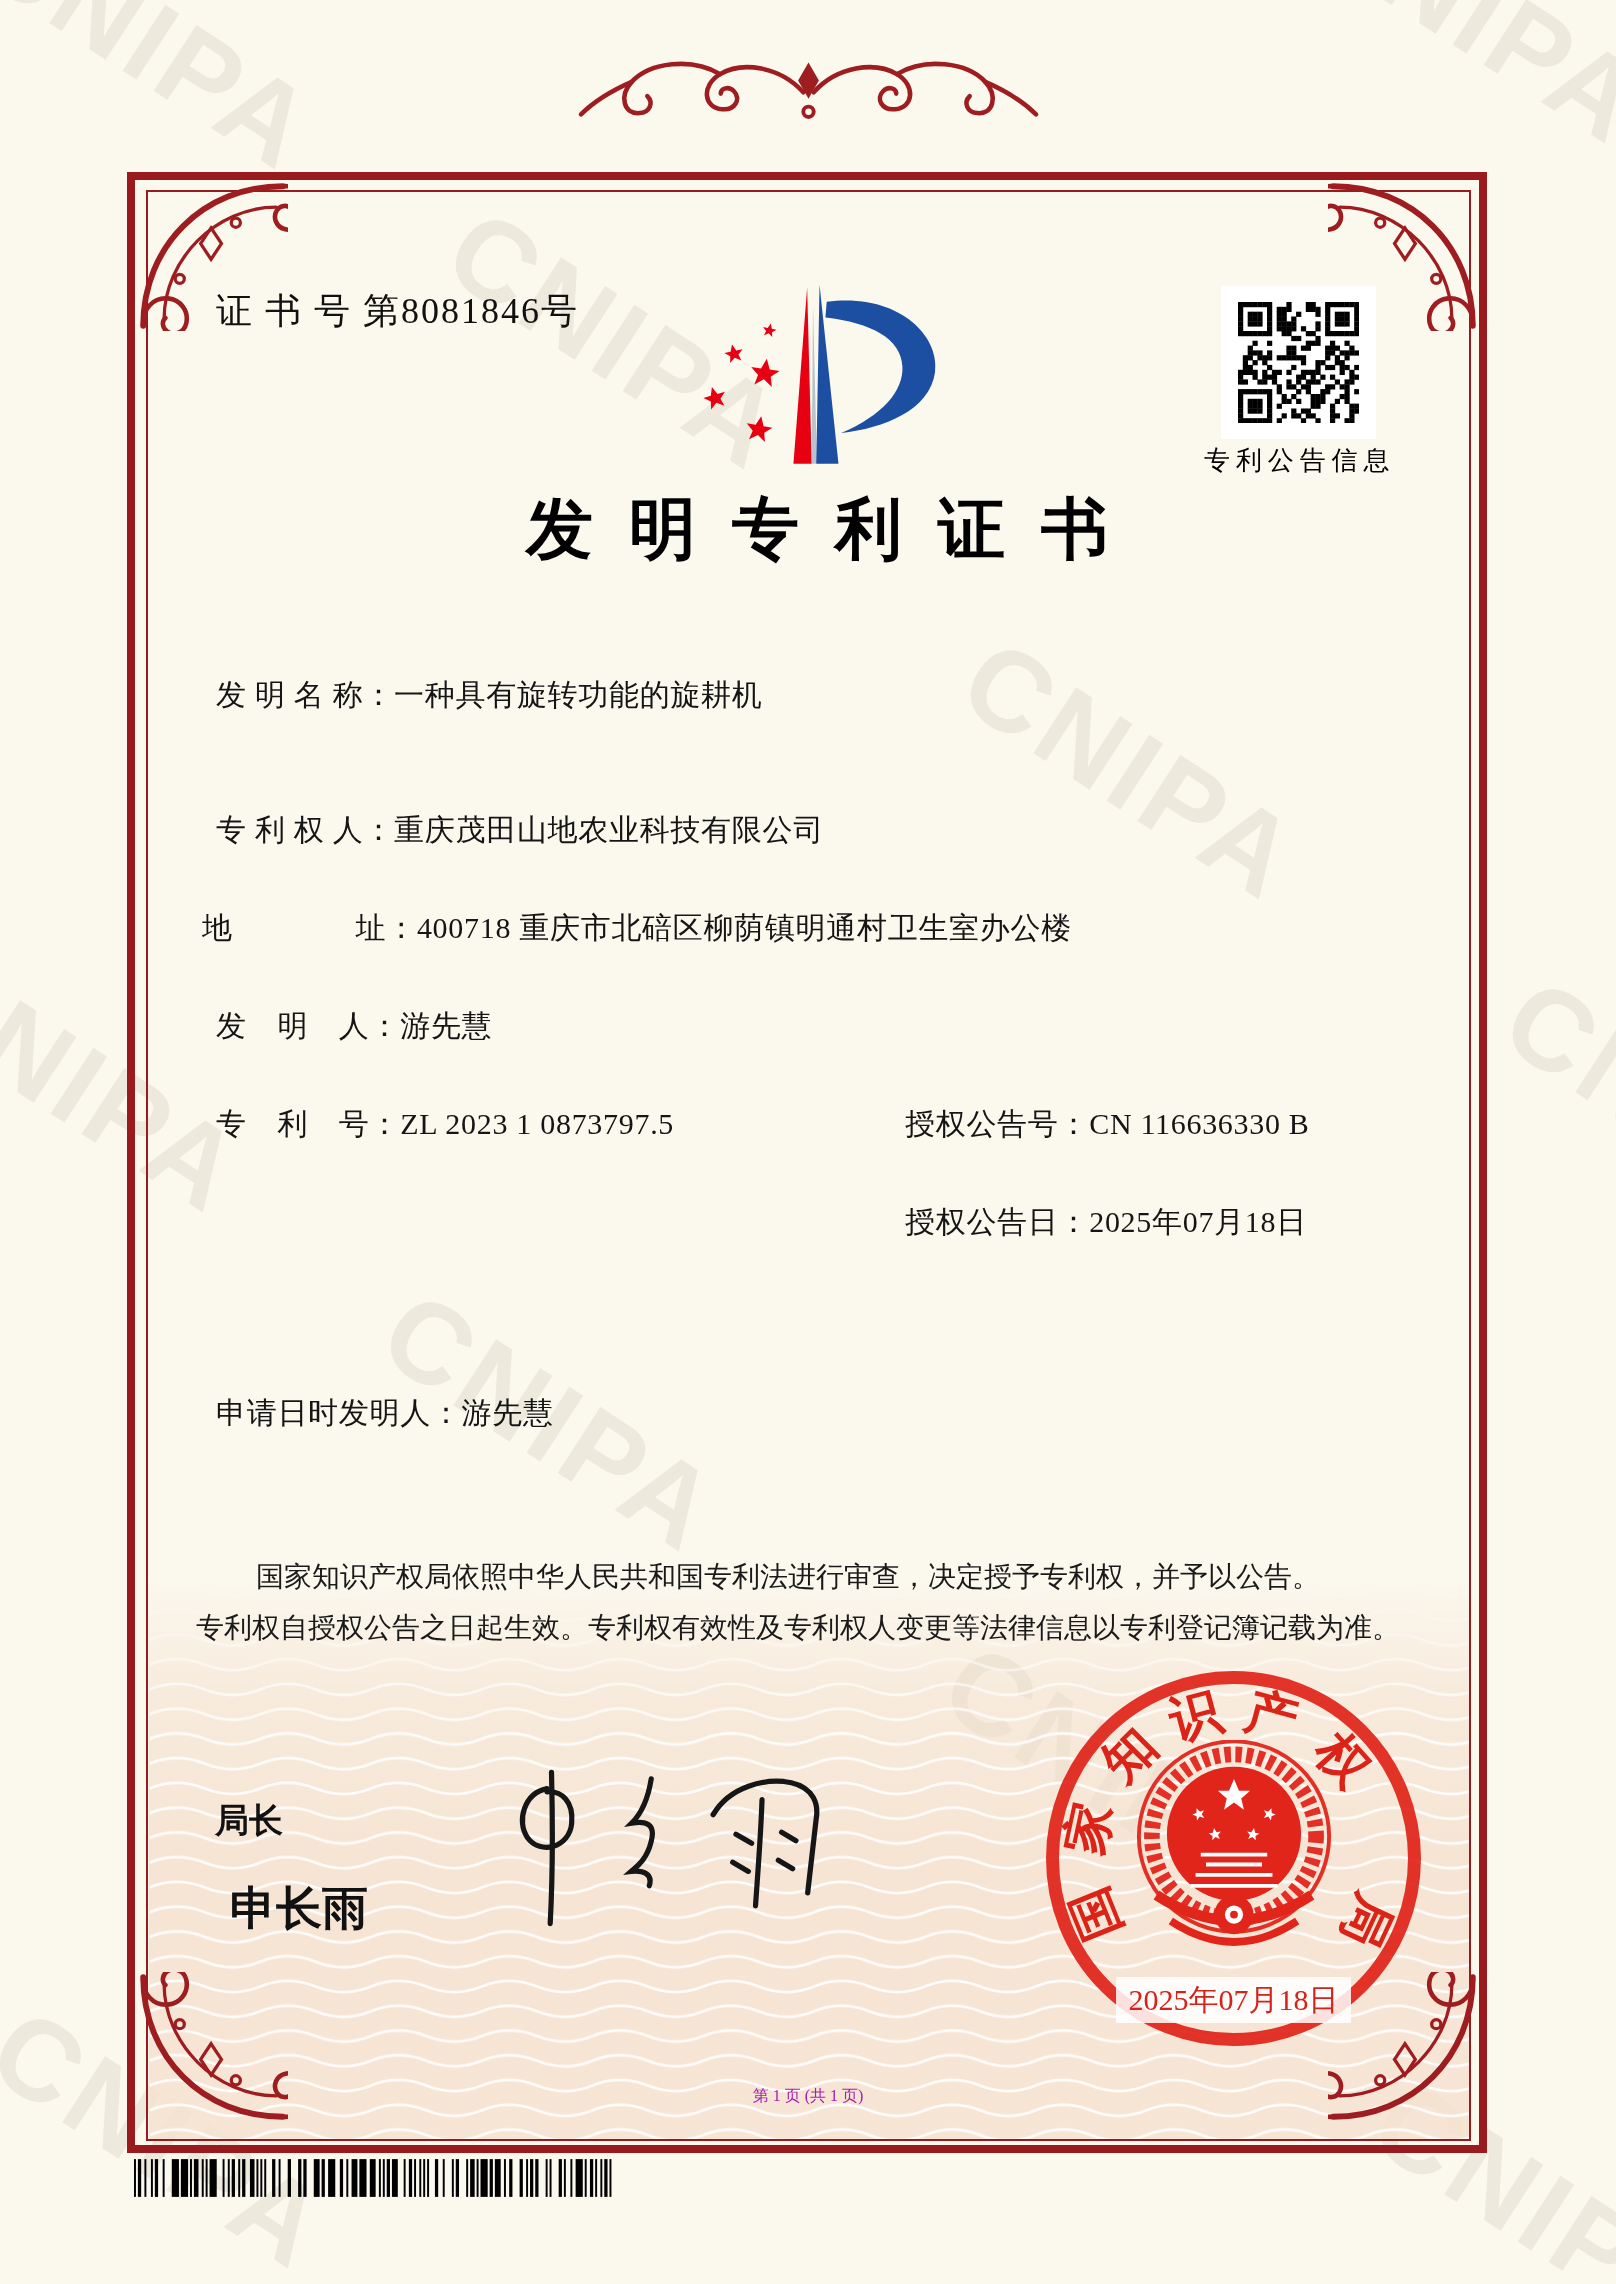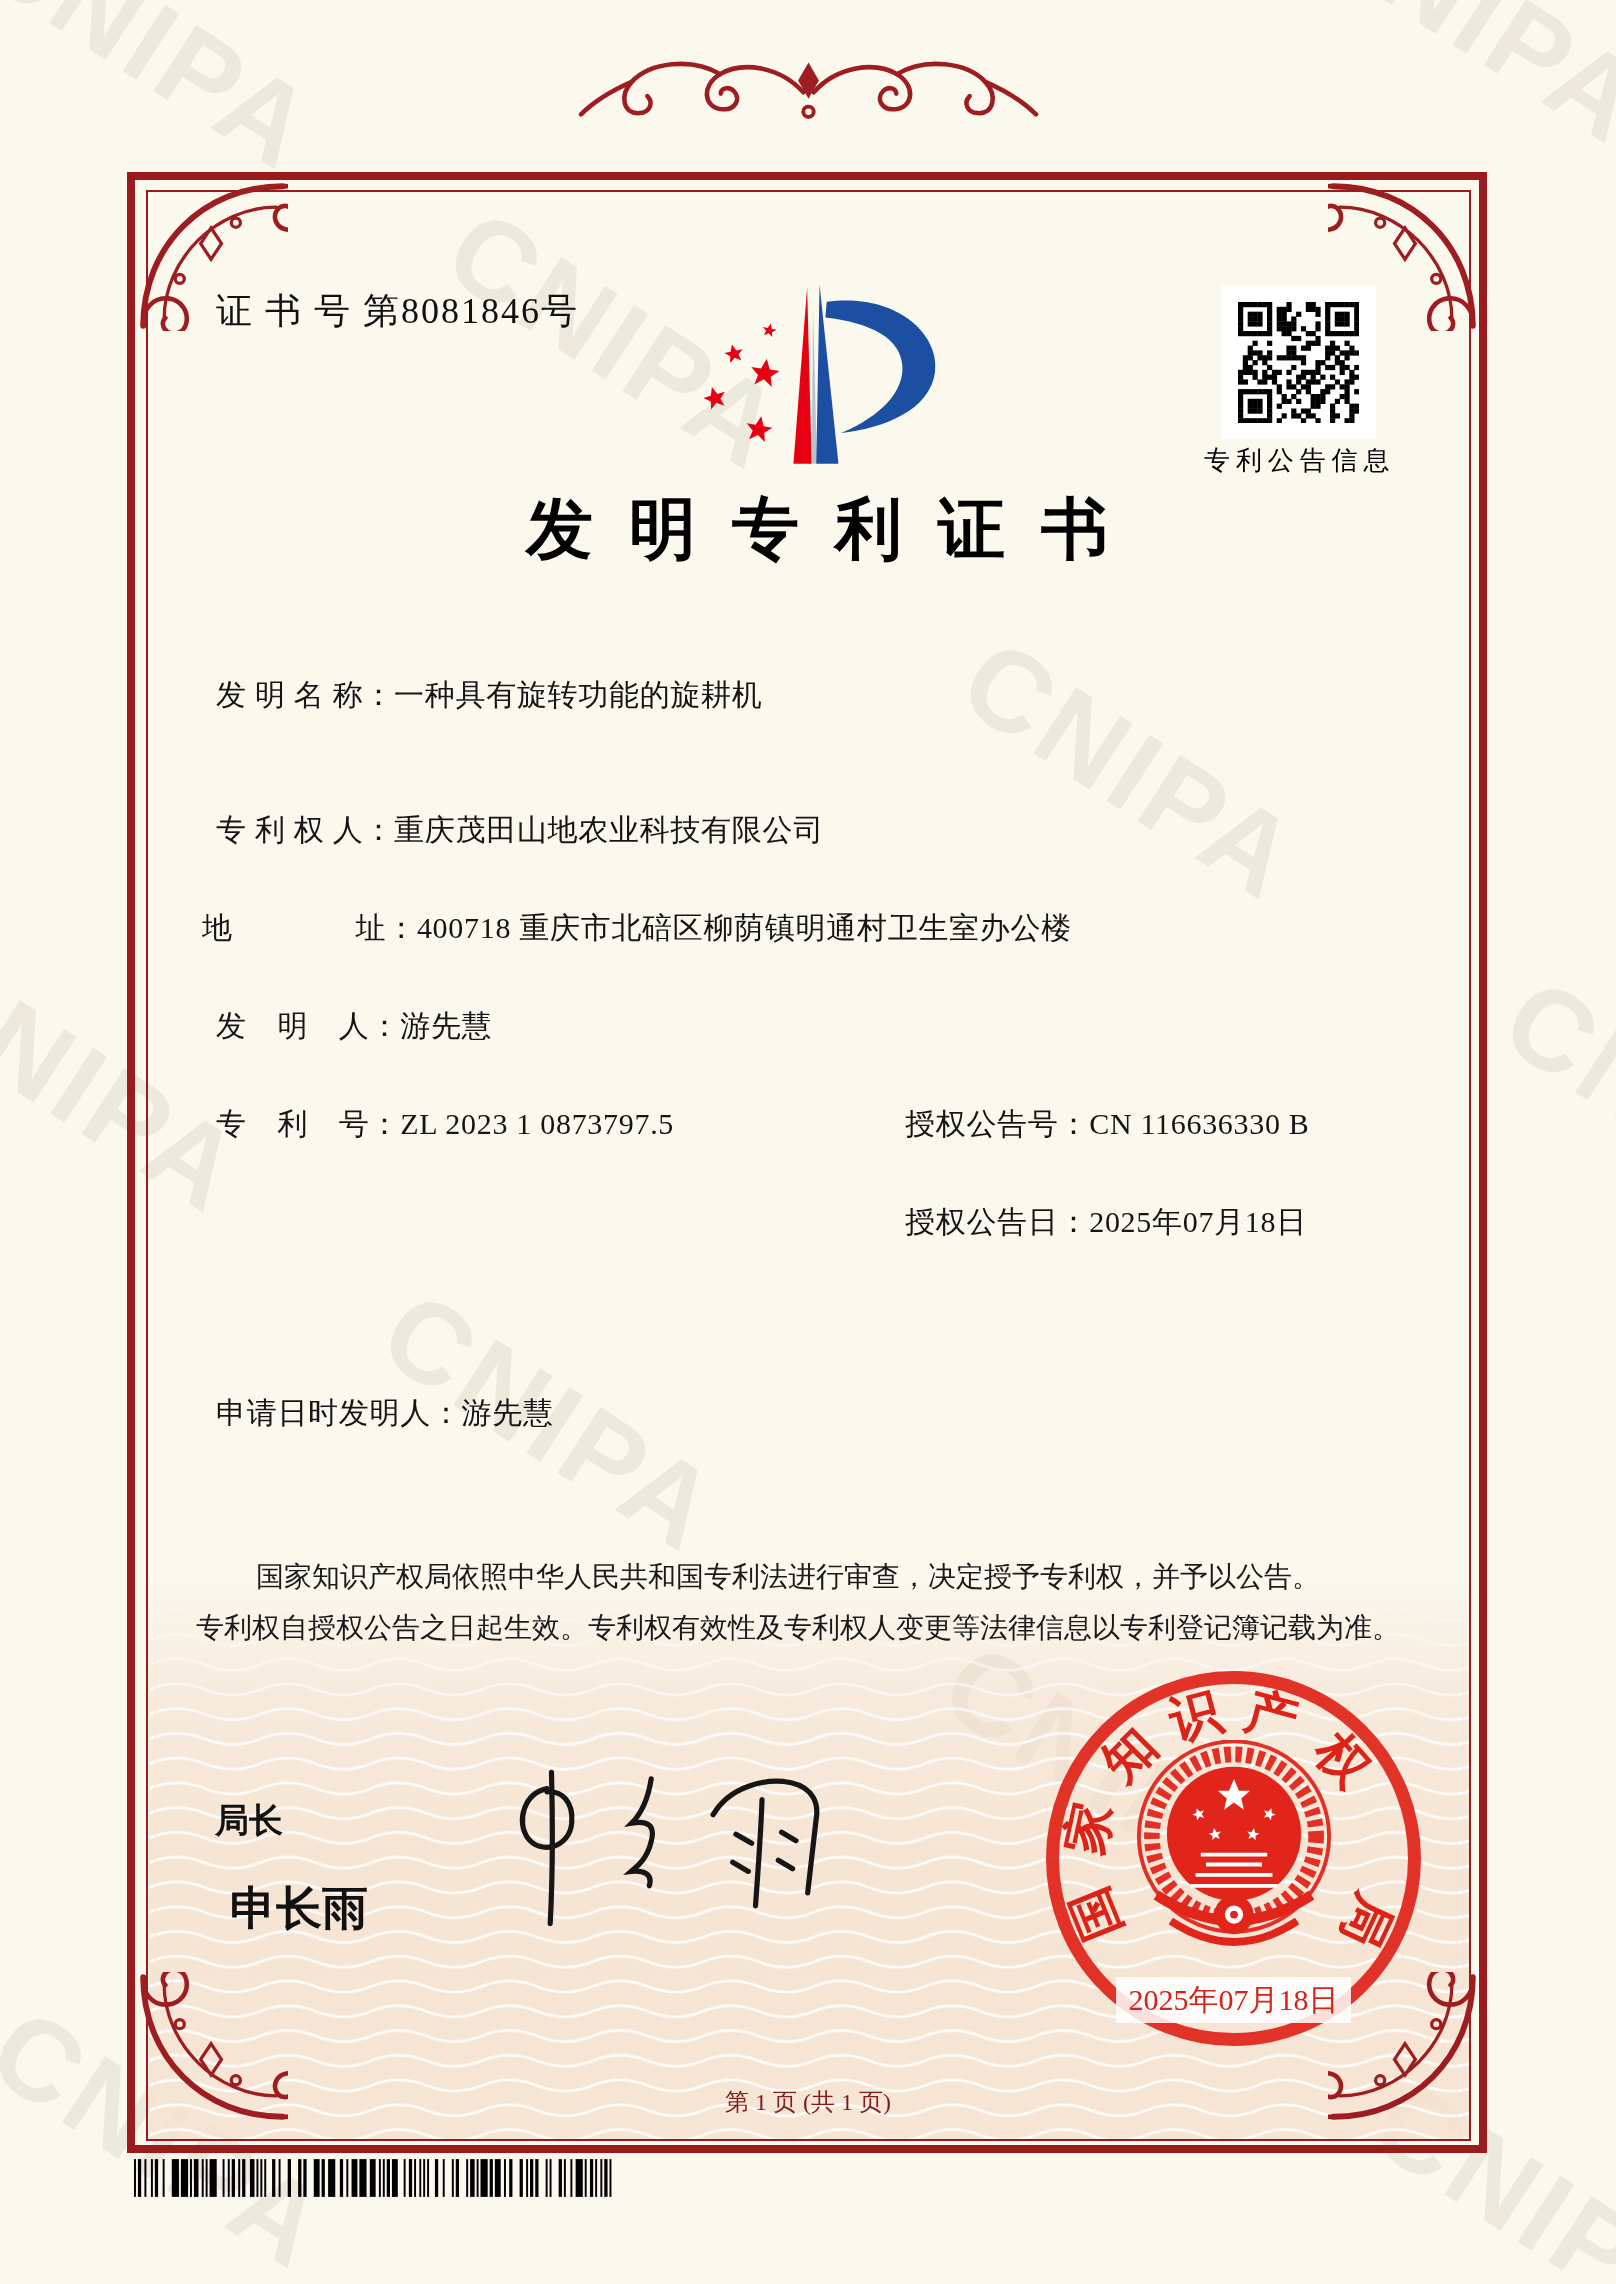--- a/index.html
+++ b/index.html
@@ -30,21 +30,21 @@
   .signer-name{position:absolute;left:230px;top:1878px;font-family:"Liberation Sans","DejaVu Sans",sans-serif;
       font-weight:700;font-size:46px;color:#111;}
   .signature{position:absolute;left:485px;top:1759px;}
   .seal-ring{position:absolute;left:1046px;top:1671px;width:349px;height:349px;border:13px solid rgba(224,37,26,0.93);
       border-radius:50%;}
   .seal-char{position:absolute;width:57px;height:57px;line-height:57px;text-align:center;font-size:51px;
       font-weight:700;color:#dc2317;font-family:"Liberation Serif",serif;}
   .national-emblem{position:absolute;left:1133px;top:1740px;}
   .seal-date{position:absolute;left:1116px;top:1977px;width:235px;text-align:center;font-size:30px;
       color:#d3231a;background:rgba(255,255,255,0.85);padding:2.6px 0;white-space:nowrap;}
-  .footer-page{position:absolute;left:0;top:2086px;width:100%;text-align:center;font-size:24px;color:#7f1d1d;}
+  .footer-page{position:absolute;left:0;top:2086px;width:100%;text-align:center;font-size:16px;color:#a21caf;}
   .barcode{position:absolute;left:134px;top:2159px;}
 </style>
 </head>
 <body>
 
 <div class="page" id="page">
 
   <span class="wm" style="left:-39px;top:-26px">CNIPA</span>
   <span class="wm" style="left:430px;top:274px">CNIPA</span>
   <span class="wm" style="left:1291px;top:-52px">CNIPA</span>

